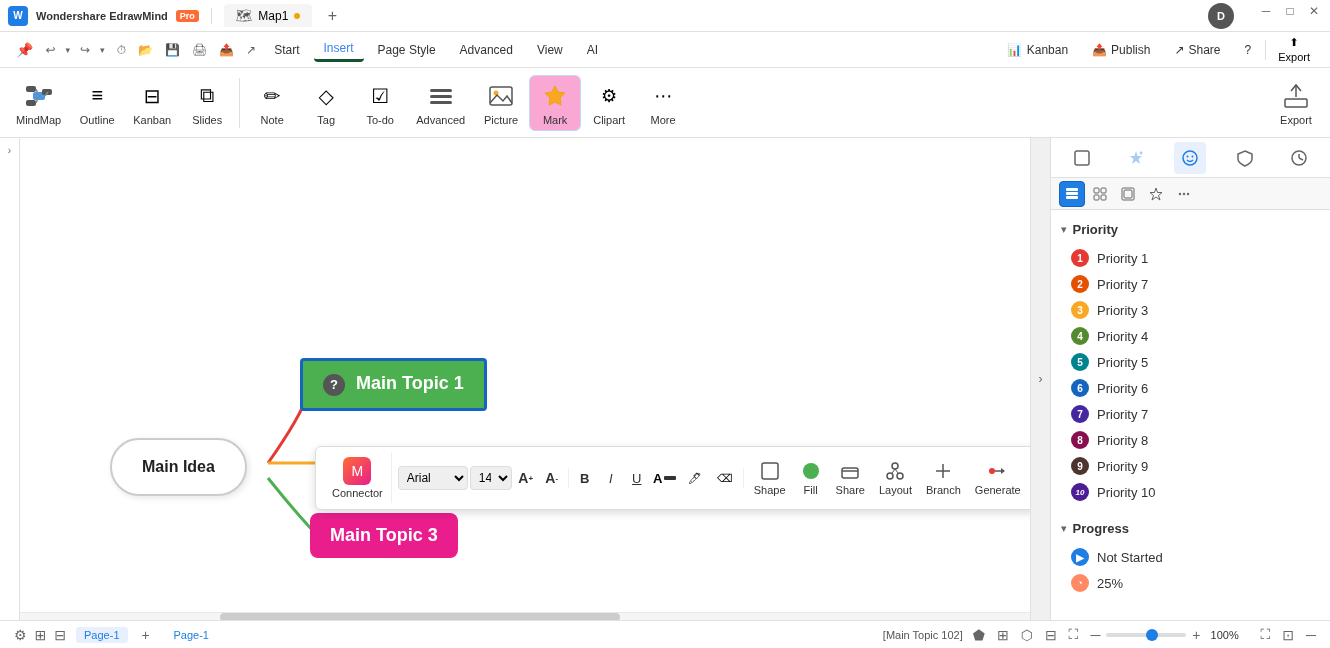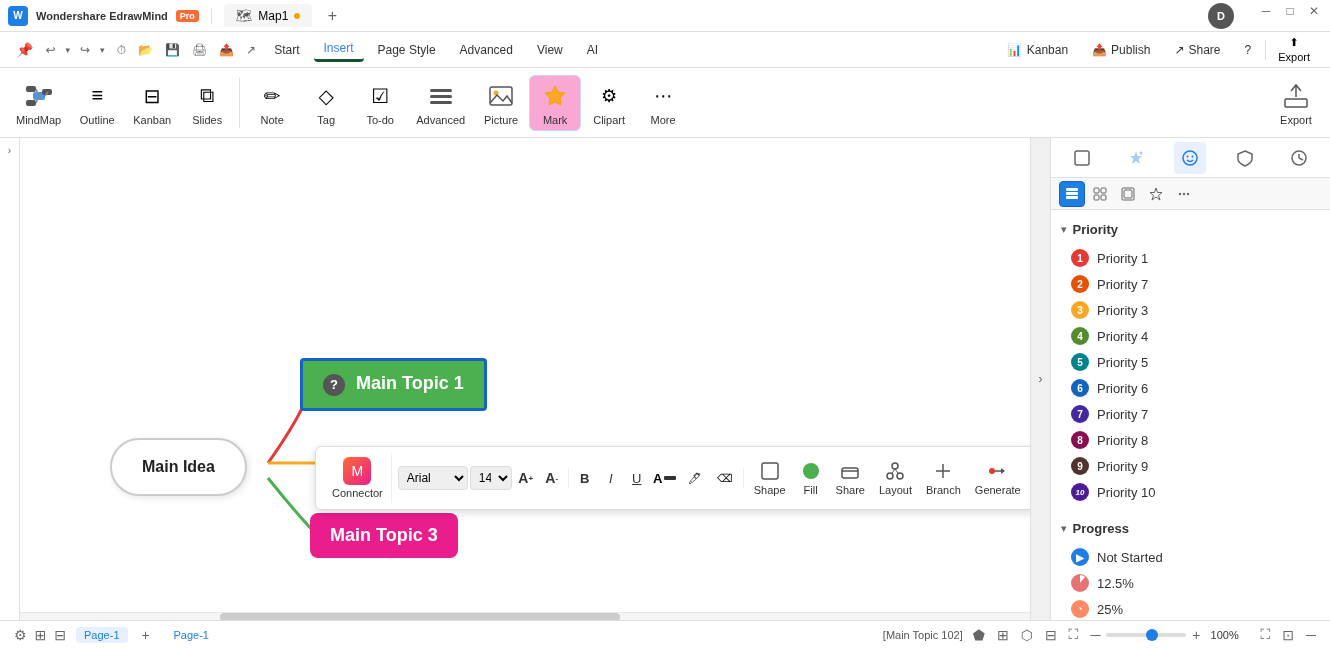--- a/index.html
+++ b/index.html
@@ -534,28 +534,20 @@
       <div class="section-header" style="margin-top:8px;">
         <span class="section-toggle">▾</span>
         <span class="section-title">Progress</span>
       </div>
       <div class="priority-list">
         <div class="priority-item">
           <div class="priority-dot" style="background:#1e7ee4;">▶</div>
           <span class="priority-label">Not Started</span>
         </div>
         <div class="priority-item">
-          <div class="priority-dot" style="background:#e57373; font-size:9px; position:relative; overflow:hidden;">
-            <svg width="18" height="18" viewBox="0 0 18 18" style="position:absolute;top:0;left:0;">
-              <path d="M9,9 L9,1 A8,8 0 0,1 14,3 Z" fill="white"></path>
-            </svg>
-          </div>
-          <span class="priority-label">12.5%</span>
-        </div>
-        <div class="priority-item">
           <div class="priority-dot" style="background:#ff8a65; font-size:9px;">◔</div>
           <span class="priority-label">25%</span>
         </div>
       </div>
     </div>
   </div>
 </div>
 
 <div class="status-bar">
 

